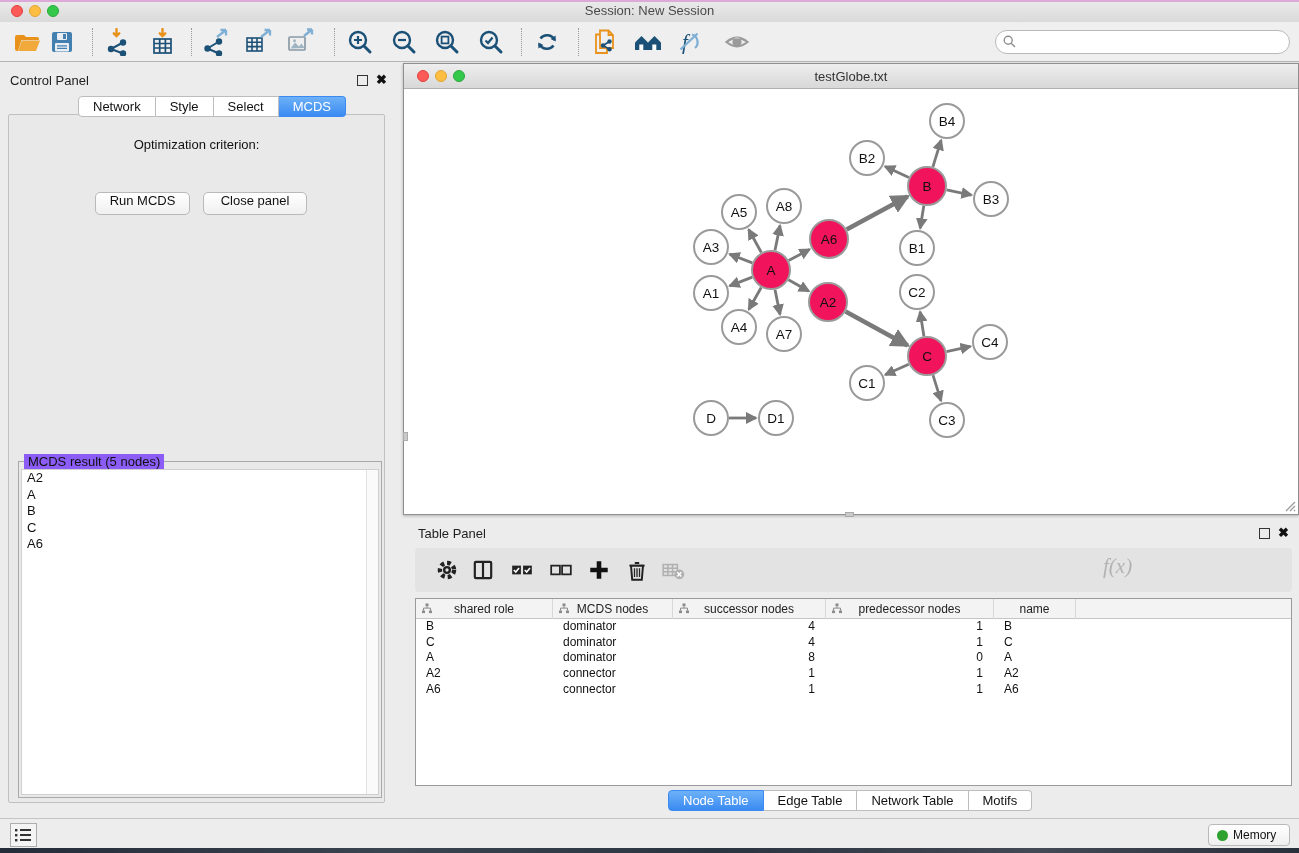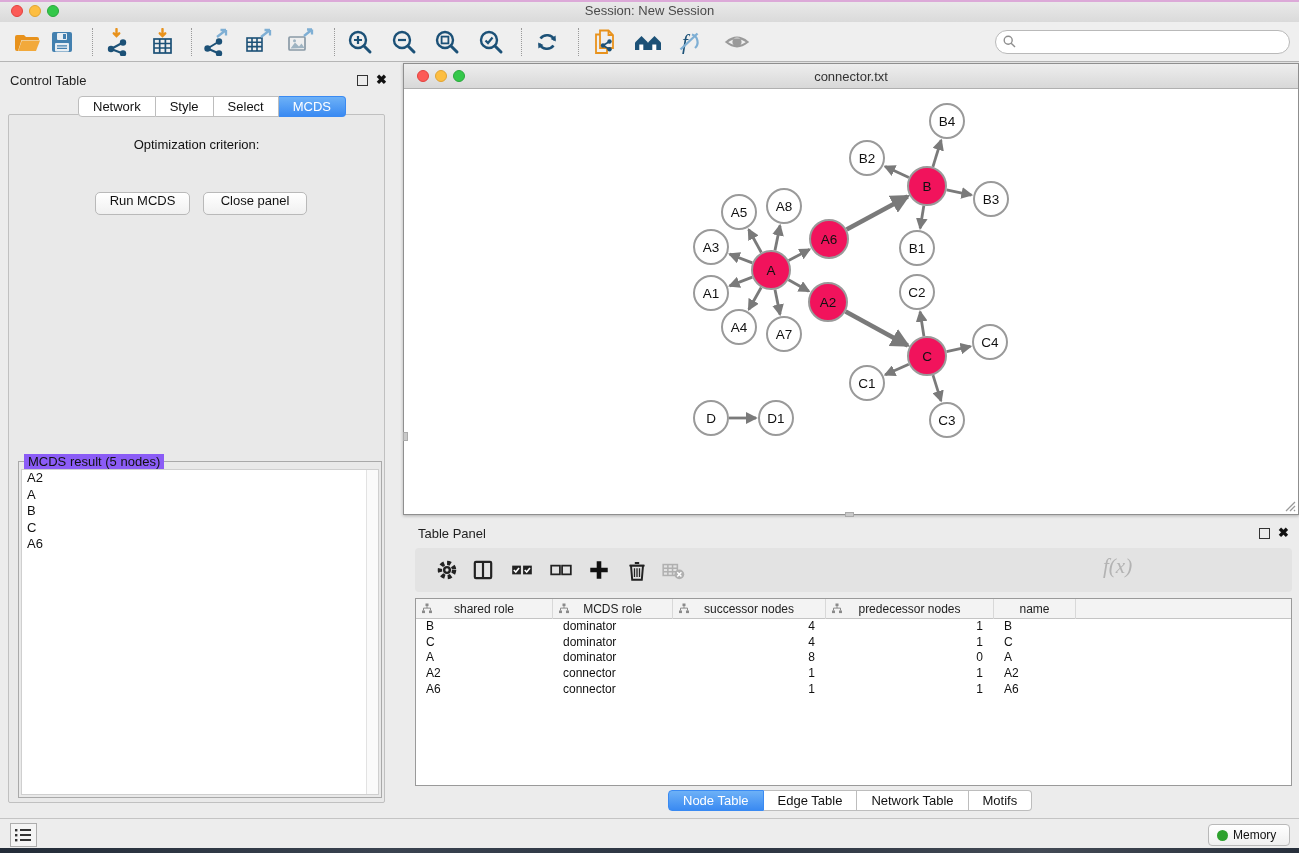--- a/index.html
+++ b/index.html
@@ -226,21 +226,21 @@
           <path d="M10.5 10.8a4.6 4.6 0 0 1 7 0z" fill="#c9c9c9"></path>
         </svg></div>
       <div class="tbsep" style="left: 92px;"></div>
       <div class="tbsep" style="left: 191px;"></div>
       <div class="tbsep" style="left: 334px;"></div>
       <div class="tbsep" style="left: 521px;"></div>
       <div class="tbsep" style="left: 578px;"></div>
     </div>
 
   <div id="cp-header" class="abs">
-    <div class="ptitle">Control Table</div>
+    <div class="ptitle">Control Panel</div>
     <div class="panel-float" style="left:357px"></div>
     <div class="panel-close" style="left:376px">✖</div>
   </div>
   <div id="cp-tabs" class="abs seg-wrap">
       <div class="seg">Network</div>
       <div class="seg">Style</div>
       <div class="seg">Select</div>
       <div class="seg active">MCDS</div>
     </div>
   <div id="cp-body" class="abs">
@@ -258,21 +258,21 @@
           <div class="mcds-item">A6</div>
         </div>
     </div>
   </div>
 
   <div id="net-window" class="abs">
     <div id="net-titlebar">
       <div class="tl red" style="left:13px; top:6px;"></div>
       <div class="tl yellow" style="left:31px; top:6px;"></div>
       <div class="tl green" style="left:49px; top:6px;"></div>
-      <div class="wt">connector.txt</div>
+      <div class="wt">testGlobe.txt</div>
     </div>
     <div id="net-canvas">
       <svg id="net-svg" width="894" height="425">
           <defs>
             <marker id="arrow" viewBox="0 0 10 10" refX="8.5" refY="5" markerWidth="4.2" markerHeight="4.2" orient="auto">
               <path d="M0 0 L10 5 L0 10 z" fill="#7A7A7A"></path>
             </marker>
           </defs>
           <line x1="348.32507765395906" y1="173.84127976735095" x2="325.67492234604094" y2="165.15872023264905" stroke="#7A7A7A" stroke-width="2.8" marker-end="url(#arrow)"></line>
           <line x1="357.33845314177336" y1="163.48844631946412" x2="344.66154685822664" y2="140.51155368053588" stroke="#7A7A7A" stroke-width="2.8" marker-end="url(#arrow)"></line>
@@ -443,21 +443,21 @@
         </div>
         <div class="th" style="width: 120px;">
           <svg width="12" height="11" viewBox="0 0 12 11">
             <g fill="#8a8a8a">
               <rect x="4.5" y="0.5" width="3" height="2.6"></rect>
               <rect x="1" y="7.5" width="3" height="2.6"></rect>
               <rect x="8" y="7.5" width="3" height="2.6"></rect>
             </g>
             <path d="M6 3.1v2 M2.5 7.5V5.1h7v2.4" stroke="#8a8a8a" fill="none" stroke-width="1"></path>
           </svg>
-          <span>MCDS role</span>
+          <span>MCDS nodes</span>
         </div>
         <div class="th" style="width: 153px;">
           <svg width="12" height="11" viewBox="0 0 12 11">
             <g fill="#8a8a8a">
               <rect x="4.5" y="0.5" width="3" height="2.6"></rect>
               <rect x="1" y="7.5" width="3" height="2.6"></rect>
               <rect x="8" y="7.5" width="3" height="2.6"></rect>
             </g>
             <path d="M6 3.1v2 M2.5 7.5V5.1h7v2.4" stroke="#8a8a8a" fill="none" stroke-width="1"></path>
           </svg>

